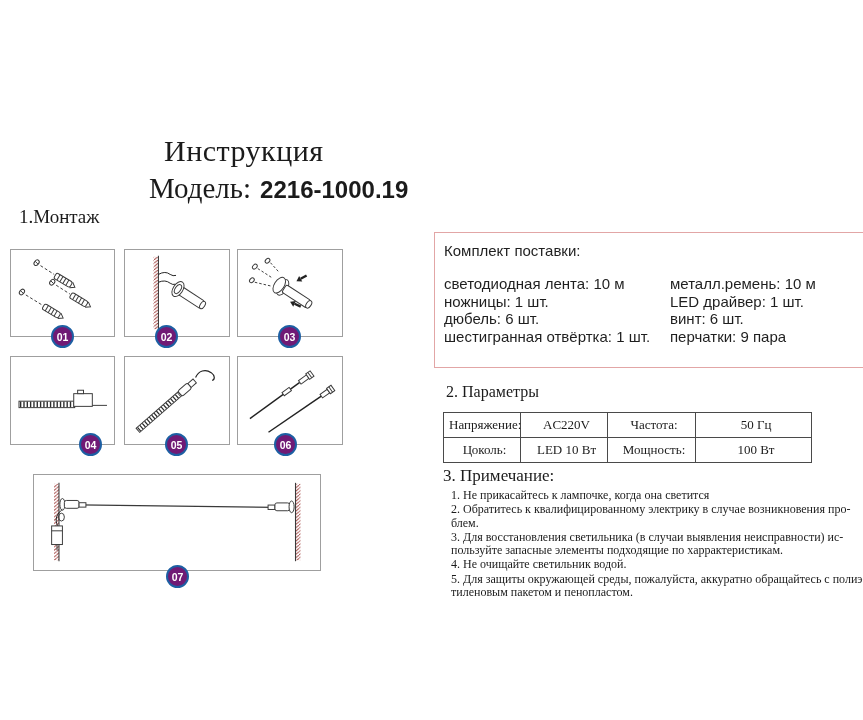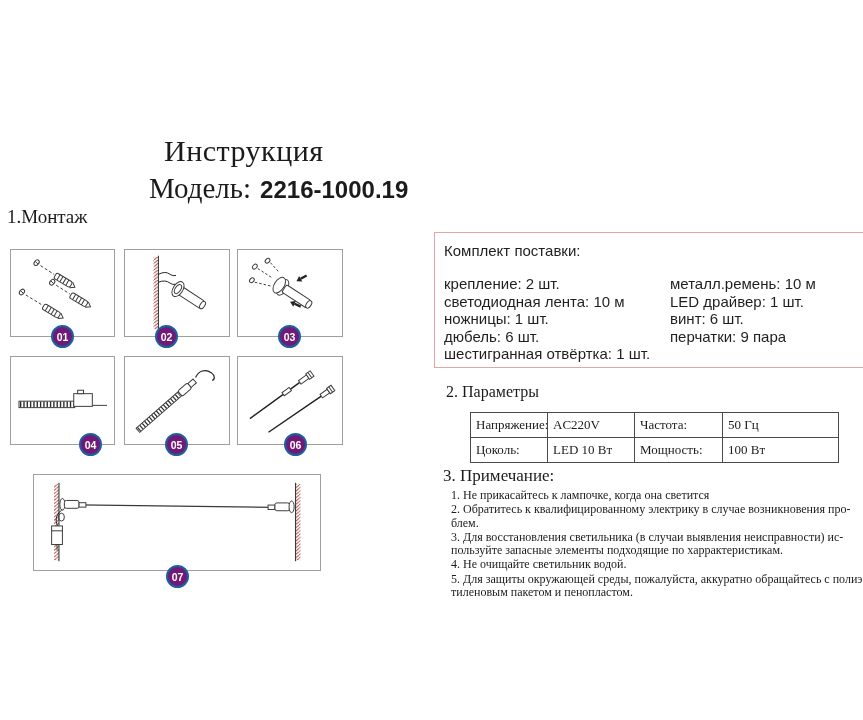--- a/index.html
+++ b/index.html
@@ -42,21 +42,21 @@
   .note{white-space:pre-line;font-size:12px;line-height:13.3px;margin:0 0 1px 8px;width:419px;}
 </style>
 </head>
 <body>
 
 <div class="abs doc-title" style="left:164px;top:134px;">Инструкция</div>
 <div class="abs" style="left:149px;top:172px;">
   <span class="model-line">Модель:</span><span class="model-number">2216-1000.19</span>
 </div>
 
-<div class="abs section-heading" style="left:7px;top:206px;">1.Монтаж</div>
+<div class="abs section-heading" style="left:19px;top:206px;">1.Монтаж</div>
 
 <div class="abs panel" style="left:10px;top:249px;width:105px;height:88px;">
   <svg viewBox="0 0 105 88">
     <g fill="none" stroke="#3a3a3a" stroke-width="1">
       <ellipse cx="26" cy="13" rx="3.2" ry="2.2" transform="rotate(-50 26 13)"></ellipse>
       <line x1="24.6" y1="11.6" x2="27.4" y2="14.4"></line>
       <line x1="30" y1="16" x2="44" y2="25" stroke-dasharray="3 2.2"></line>
       <g transform="translate(45,26) rotate(31)">
         <rect x="0" y="-3.2" width="19" height="6.4" rx="2"></rect>
         <path d="M19,-3.2 L23.5,0 L19,3.2"></path>
@@ -206,42 +206,41 @@
     <line x1="16" y1="57" x2="27" y2="57" stroke="#3a3a3a"></line>
     <line x1="21.5" y1="71" x2="21.5" y2="77" stroke="#3a3a3a"></line>
   </svg>
 </div>
 
 <div class="abs badge" style="left:51px;top:325px;">01</div>
 <div class="abs badge" style="left:155px;top:325px;">02</div>
 <div class="abs badge" style="left:278px;top:325px;">03</div>
 <div class="abs badge" style="left:51px;top:433px;margin-left:28px;">04</div>
 <div class="abs badge" style="left:165px;top:433px;">05</div>
-<div class="abs badge" style="left:284px;top:433px;">06</div>
+<div class="abs badge" style="left:274px;top:433px;">06</div>
 <div class="abs badge" style="left:166px;top:565px;">07</div>
 
 <div class="abs kit-box" style="left:434px;top:232px;width:456px;height:136px;">
   <div class="kit-heading">Комплект поставки:</div>
   <div class="kit-col" style="left:9px;">
-    <div>крепление: 2 шт.</div>
     <div>светодиодная лента: 10 м</div>
     <div>ножницы: 1 шт.</div>
     <div>дюбель: 6 шт.</div>
     <div>шестигранная отвёртка: 1 шт.</div>
   </div>
   <div class="kit-col" style="left:235px;">
     <div>металл.ремень: 10 м</div>
     <div>LED драйвер: 1 шт.</div>
     <div>винт: 6 шт.</div>
     <div>перчатки: 9 пара</div>
   </div>
 </div>
 
 <div class="abs sub-heading" style="left:446px;top:383px;">2. Параметры</div>
-<table class="params abs" style="left:470px;top:412px;width:368px;">
+<table class="params abs" style="left:443px;top:412px;width:368px;text-align:center;">
   <colgroup>
       <col style="width:77px">
       <col style="width:87px">
       <col style="width:88px">
       <col style="width:116px">
     </colgroup>
   <tbody>
       <tr>
     <td>Напряжение:</td>
     <td>AC220V</td>

